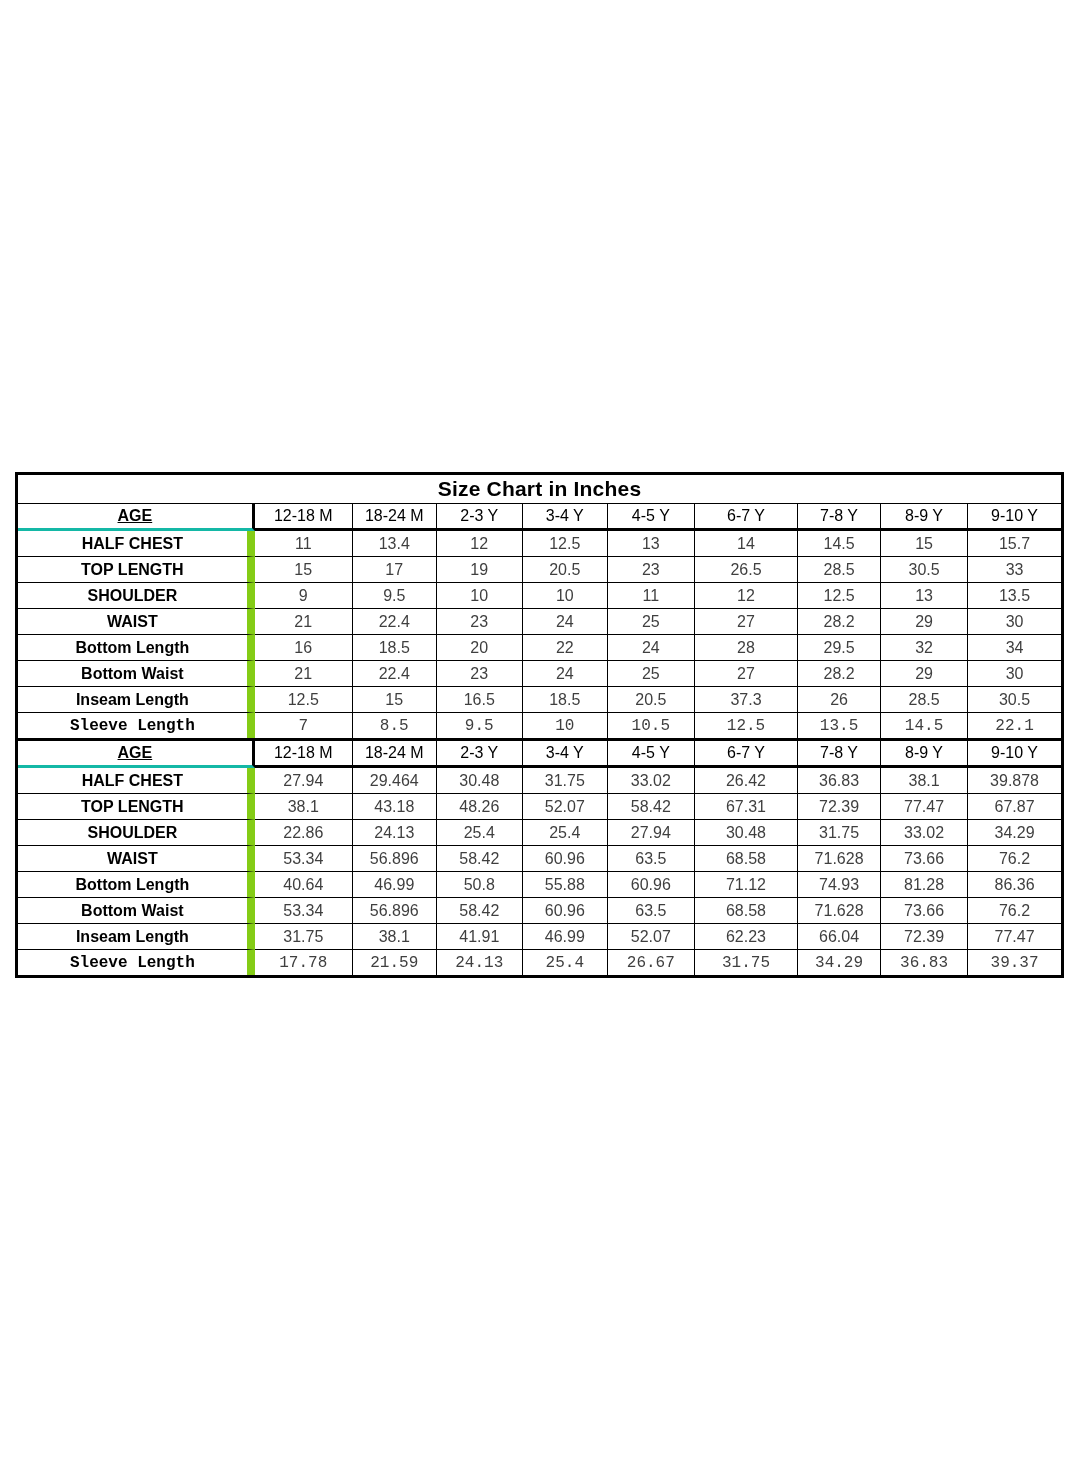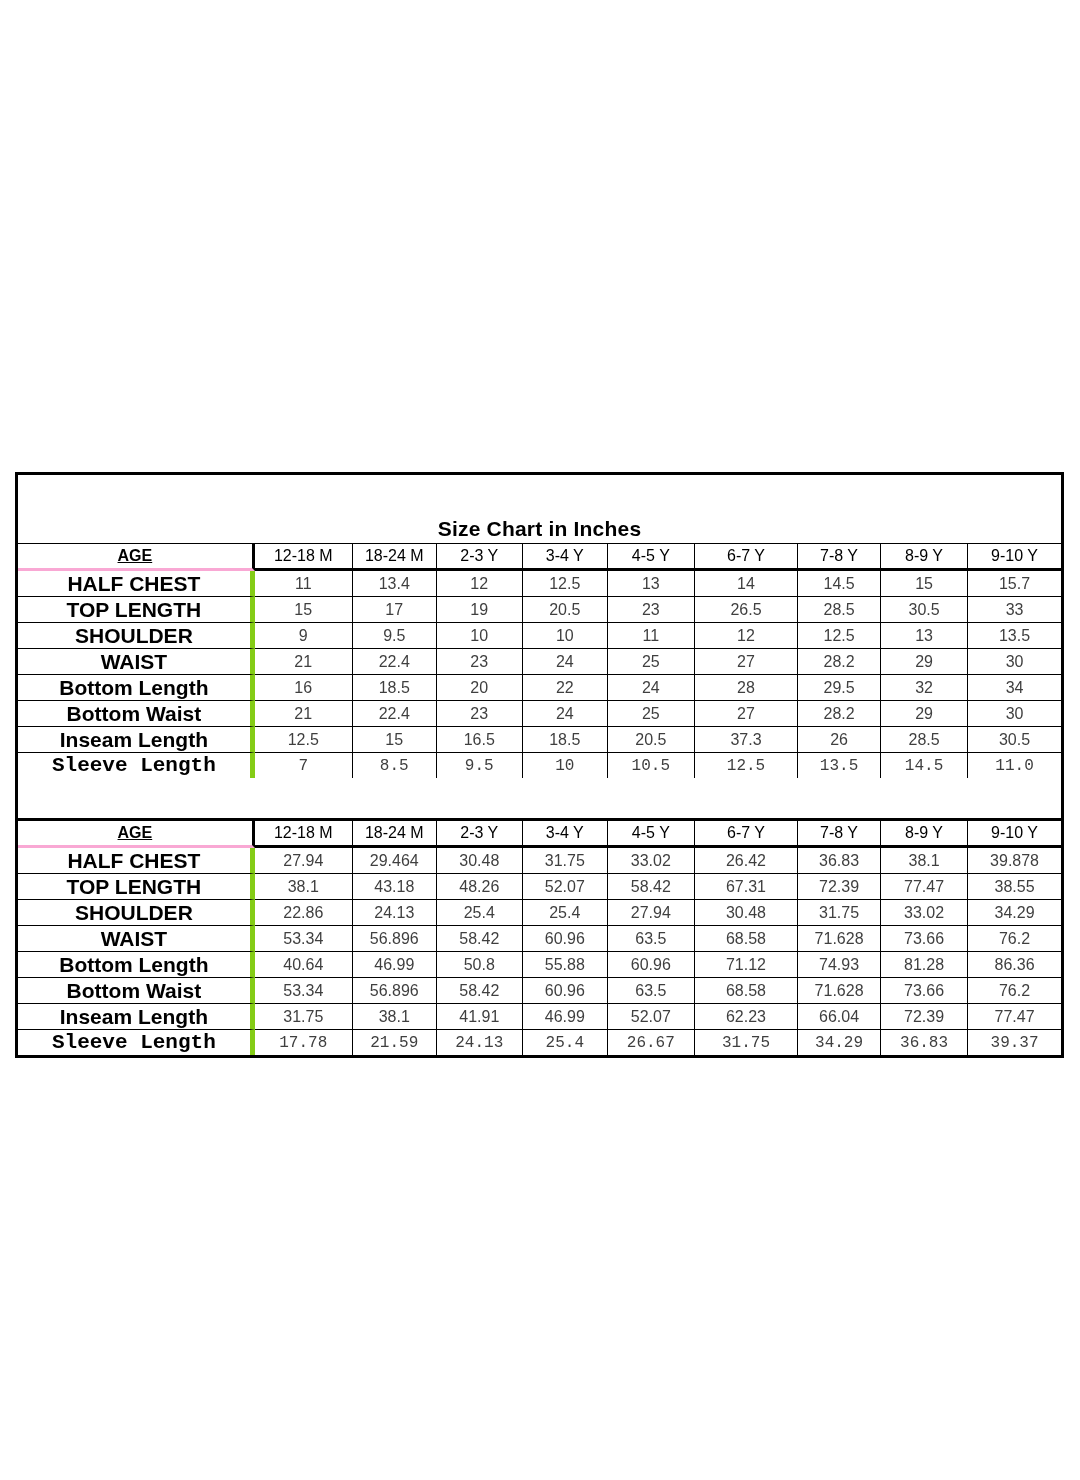--- a/index.html
+++ b/index.html
@@ -16,21 +16,20 @@
     top: 472px;
     width: 1043px;
     border: 3px solid #000000;
     background: #ffffff;
   }
   table.size-table {
     width: 100%;
     border-collapse: separate;
     border-spacing: 0;
     table-layout: fixed;
-    margin-top: 40px;
   }
   table.size-table + table.size-table {
     border-top: 3px solid #000000;
   }
   col.c-label { width: 22.7%; }
   col.c1 { width: 9.4%; }
   col.c2 { width: 8.05%; }
   col.c3 { width: 8.25%; }
   col.c4 { width: 8.15%; }
   col.c5 { width: 8.35%; }
@@ -50,38 +49,38 @@
   td.title {
     height: 28px;
     border-bottom: 1.5px solid #000000;
     font-size: 21px;
     font-weight: bold;
     letter-spacing: 0.2px;
   }
   td.agehead {
     height: 24px;
     border-right: 3px solid #000000;
-    border-bottom: 3px solid #f9a8d4;
+    border-bottom: 3px solid #14b8a6;
     font-size: 16px;
     font-weight: bold;
   }
   td.agehead span { text-decoration: underline; }
   td.colhead {
     height: 24px;
     border-right: 1.5px solid #000000;
     border-bottom: 3px solid #000000;
     font-size: 16px;
     font-weight: normal;
   }
   td.colhead:last-child { border-right: none; }
   td.rowlabel {
     height: 25px;
-    border-right: 5px solid #84cc16;
+    border-right: 8px solid #84cc16;
     border-bottom: 1.5px solid #000000;
-    font-size: 21px;
+    font-size: 16px;
     font-weight: bold;
   }
   td.val {
     height: 25px;
     border-right: 1.5px solid #000000;
     border-bottom: 1.5px solid #000000;
     font-size: 16px;
     font-weight: normal;
     color: #3f3f3f;
   }
@@ -213,21 +212,21 @@
         <tr>
           <td class="rowlabel">Sleeve Length</td>
           <td class="val">7</td>
           <td class="val">8.5</td>
           <td class="val">9.5</td>
           <td class="val">10</td>
           <td class="val">10.5</td>
           <td class="val">12.5</td>
           <td class="val">13.5</td>
           <td class="val">14.5</td>
-          <td class="val">11.0</td>
+          <td class="val">22.1</td>
         </tr>
       </tbody>
   </table>
 
   <table class="size-table">
     <colgroup>
       <col class="c-label">
         <col class="c1">
         <col class="c2">
         <col class="c3">
@@ -270,21 +269,21 @@
         <tr>
           <td class="rowlabel">TOP LENGTH</td>
           <td class="val">38.1</td>
           <td class="val">43.18</td>
           <td class="val">48.26</td>
           <td class="val">52.07</td>
           <td class="val">58.42</td>
           <td class="val">67.31</td>
           <td class="val">72.39</td>
           <td class="val">77.47</td>
-          <td class="val">38.55</td>
+          <td class="val">67.87</td>
         </tr>
         <tr>
           <td class="rowlabel">SHOULDER</td>
           <td class="val">22.86</td>
           <td class="val">24.13</td>
           <td class="val">25.4</td>
           <td class="val">25.4</td>
           <td class="val">27.94</td>
           <td class="val">30.48</td>
           <td class="val">31.75</td>

